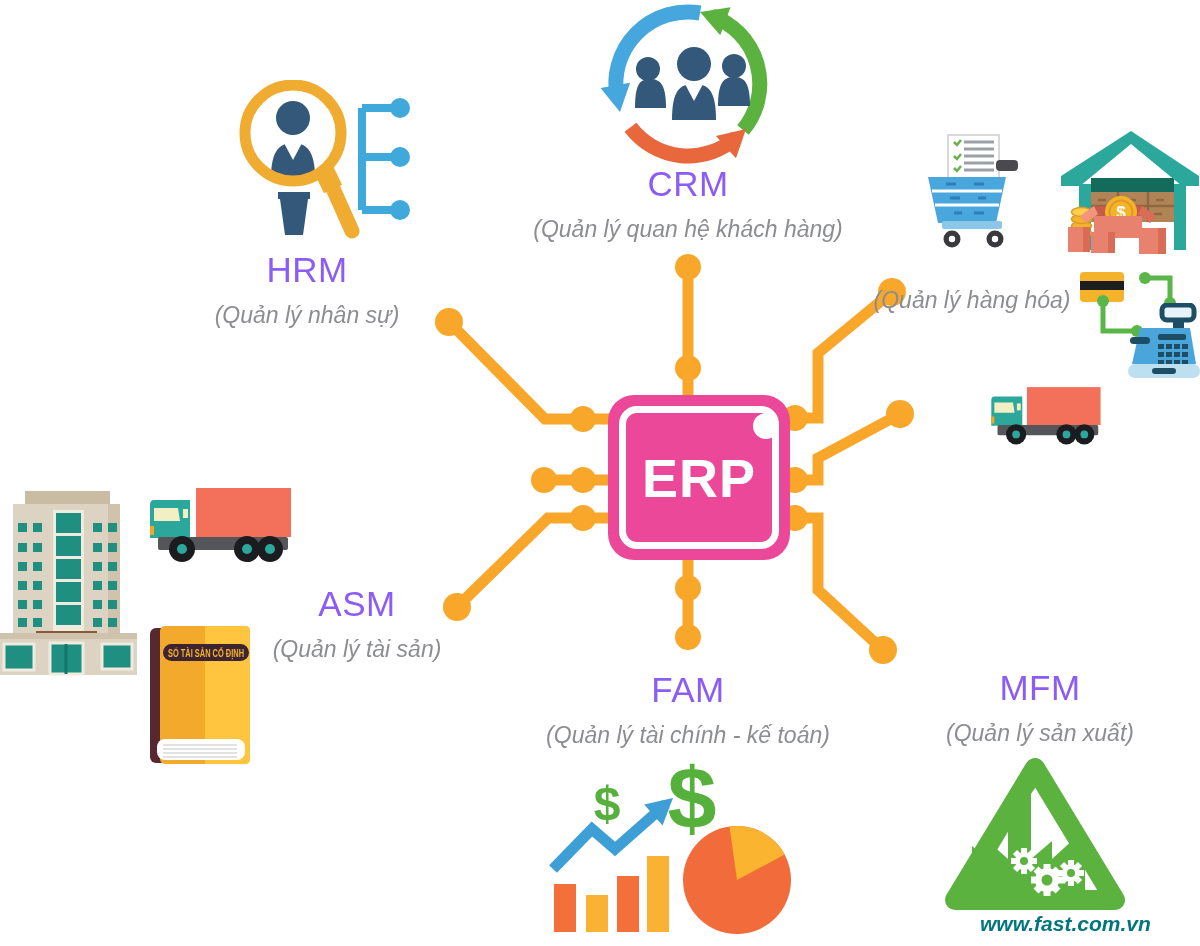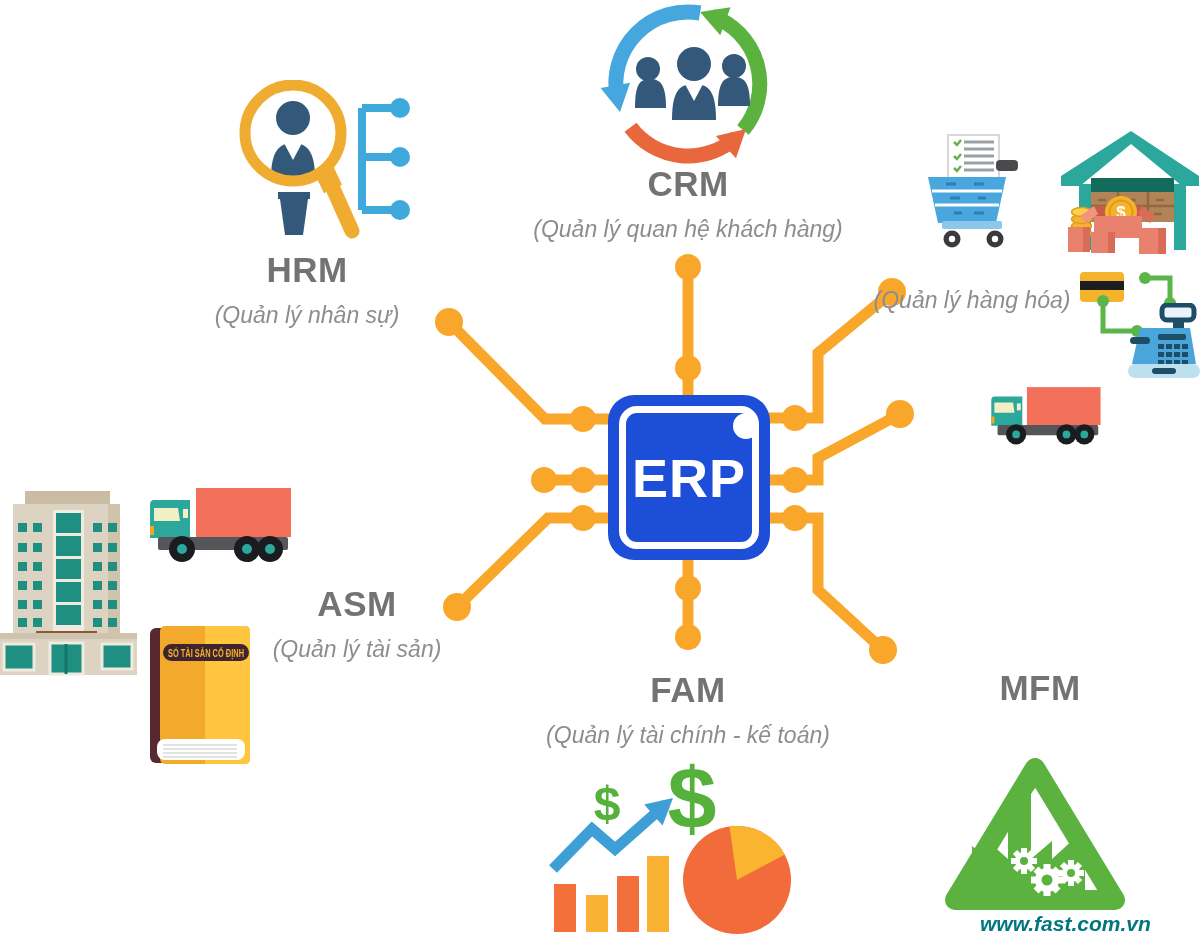--- a/index.html
+++ b/index.html
@@ -1,30 +1,30 @@
 <!DOCTYPE html>
 <html><head>
 <meta charset="utf-8">
 <style>
   html,body{margin:0;padding:0;background:#fff;}
   .canvas{position:relative;width:1200px;height:946px;background:#ffffff;overflow:hidden;
           font-family:"Liberation Sans",sans-serif;}
   .layer{position:absolute;left:0;top:0;}
   .icon{position:absolute;}
   
-  .chip{position:absolute;left:608px;top:395px;width:162px;height:165px;
-        background:#1d4ed8;border-radius:26px;}
+  .chip{position:absolute;left:608px;top:395px;width:182px;height:165px;
+        background:#ec4899;border-radius:26px;}
   .chip-inner{position:absolute;inset:11px;border:7px solid #fff;border-radius:18px;
         display:flex;align-items:center;justify-content:center;}
   .chip-label{color:#fff;font-size:54px;font-weight:800;letter-spacing:1px;}
   .chip-dot{position:absolute;width:26px;height:26px;border-radius:50%;background:#fff;
         right:11px;top:18px;}
   
   .module-label{position:absolute;text-align:center;}
-  .module-code{font-size:35px;font-weight:700;color:#737373;letter-spacing:.5px;line-height:1.05;}
+  .module-code{font-size:35px;font-weight:400;color:#8b5cf6;letter-spacing:.5px;line-height:1.05;}
   .module-sub{font-size:23px;font-style:italic;color:#8B8D90;margin-top:14px;line-height:1.1;}
   .label-crm{left:488px;top:166px;width:400px;}
   .label-hrm{left:157px;top:252px;width:300px;}
   .label-gdm{left:822px;top:274px;width:300px;}
   .label-asm{left:207px;top:586px;width:300px;}
   .label-fam{left:488px;top:672px;width:400px;}
   .label-mfm{left:890px;top:670px;width:300px;}
   .website{position:absolute;left:980px;top:912px;width:210px;
         font-size:21px;font-weight:600;font-style:italic;color:#00767E;text-decoration:none;}
   svg text{font-family:"Liberation Sans",sans-serif;}
@@ -386,17 +386,18 @@
   <div class="module-label label-asm">
     <div class="module-code">ASM</div>
     <div class="module-sub">(Quản lý tài sản)</div>
   </div>
   <div class="module-label label-fam">
     <div class="module-code">FAM</div>
     <div class="module-sub">(Quản lý tài chính - kế toán)</div>
   </div>
   <div class="module-label label-mfm">
     <div class="module-code">MFM</div>
+    <div class="module-sub">(Quản lý sản xuất)</div>
   </div>
 
   <a class="website" href="#">www.fast.com.vn</a>
 
 </div>
 
 </body></html>

